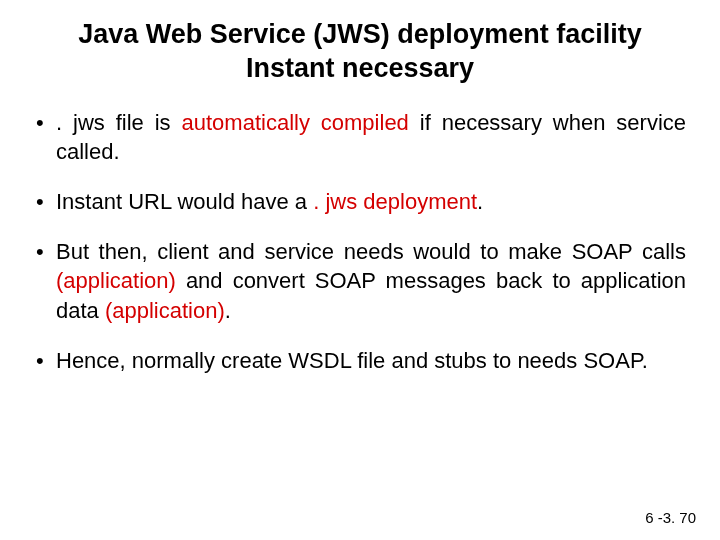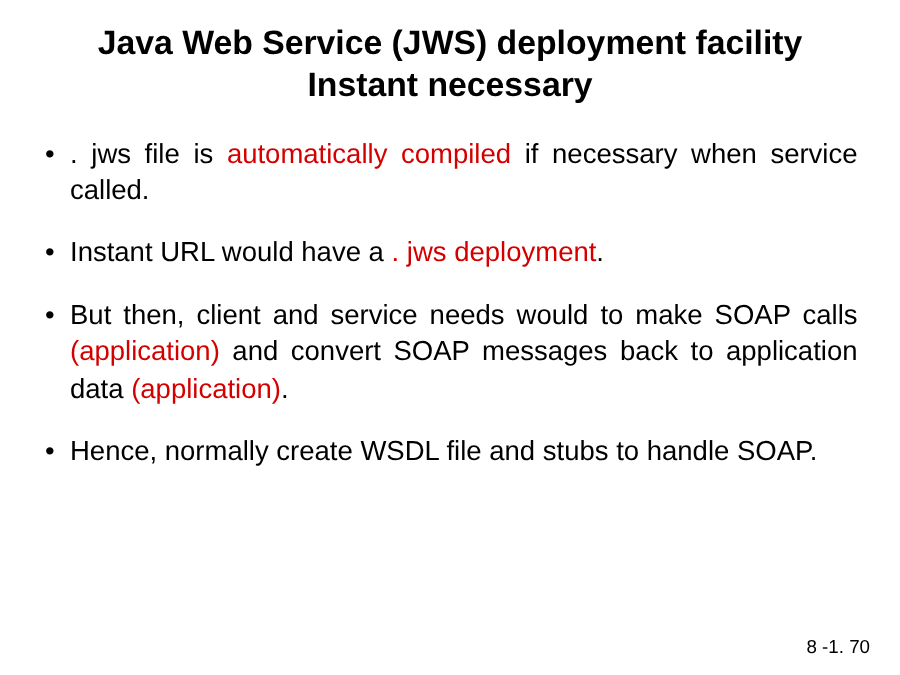--- a/index.html
+++ b/index.html
@@ -73,20 +73,20 @@
 
     <li>
       <span>Instant URL would have a </span><span class="red">. jws deployment</span><span>.</span>
     </li>
 
     <li>
       <span> But then, client and service needs would to make SOAP calls </span><span class="red">(application)</span><span> and convert SOAP messages back to application data </span><span class="red">(application)</span><span>.</span>
     </li>
 
     <li>
-      <span>Hence, normally create WSDL file and stubs to handle SOAP.</span>
+      <span>Hence, normally create WSDL file and stubs to needs SOAP.</span>
     </li>
 
   </ul>
 
-  <div class="footer">8 -1. 70</div>
+  <div class="footer">6 -3. 70</div>
 
 </div>
 
 </body></html>

